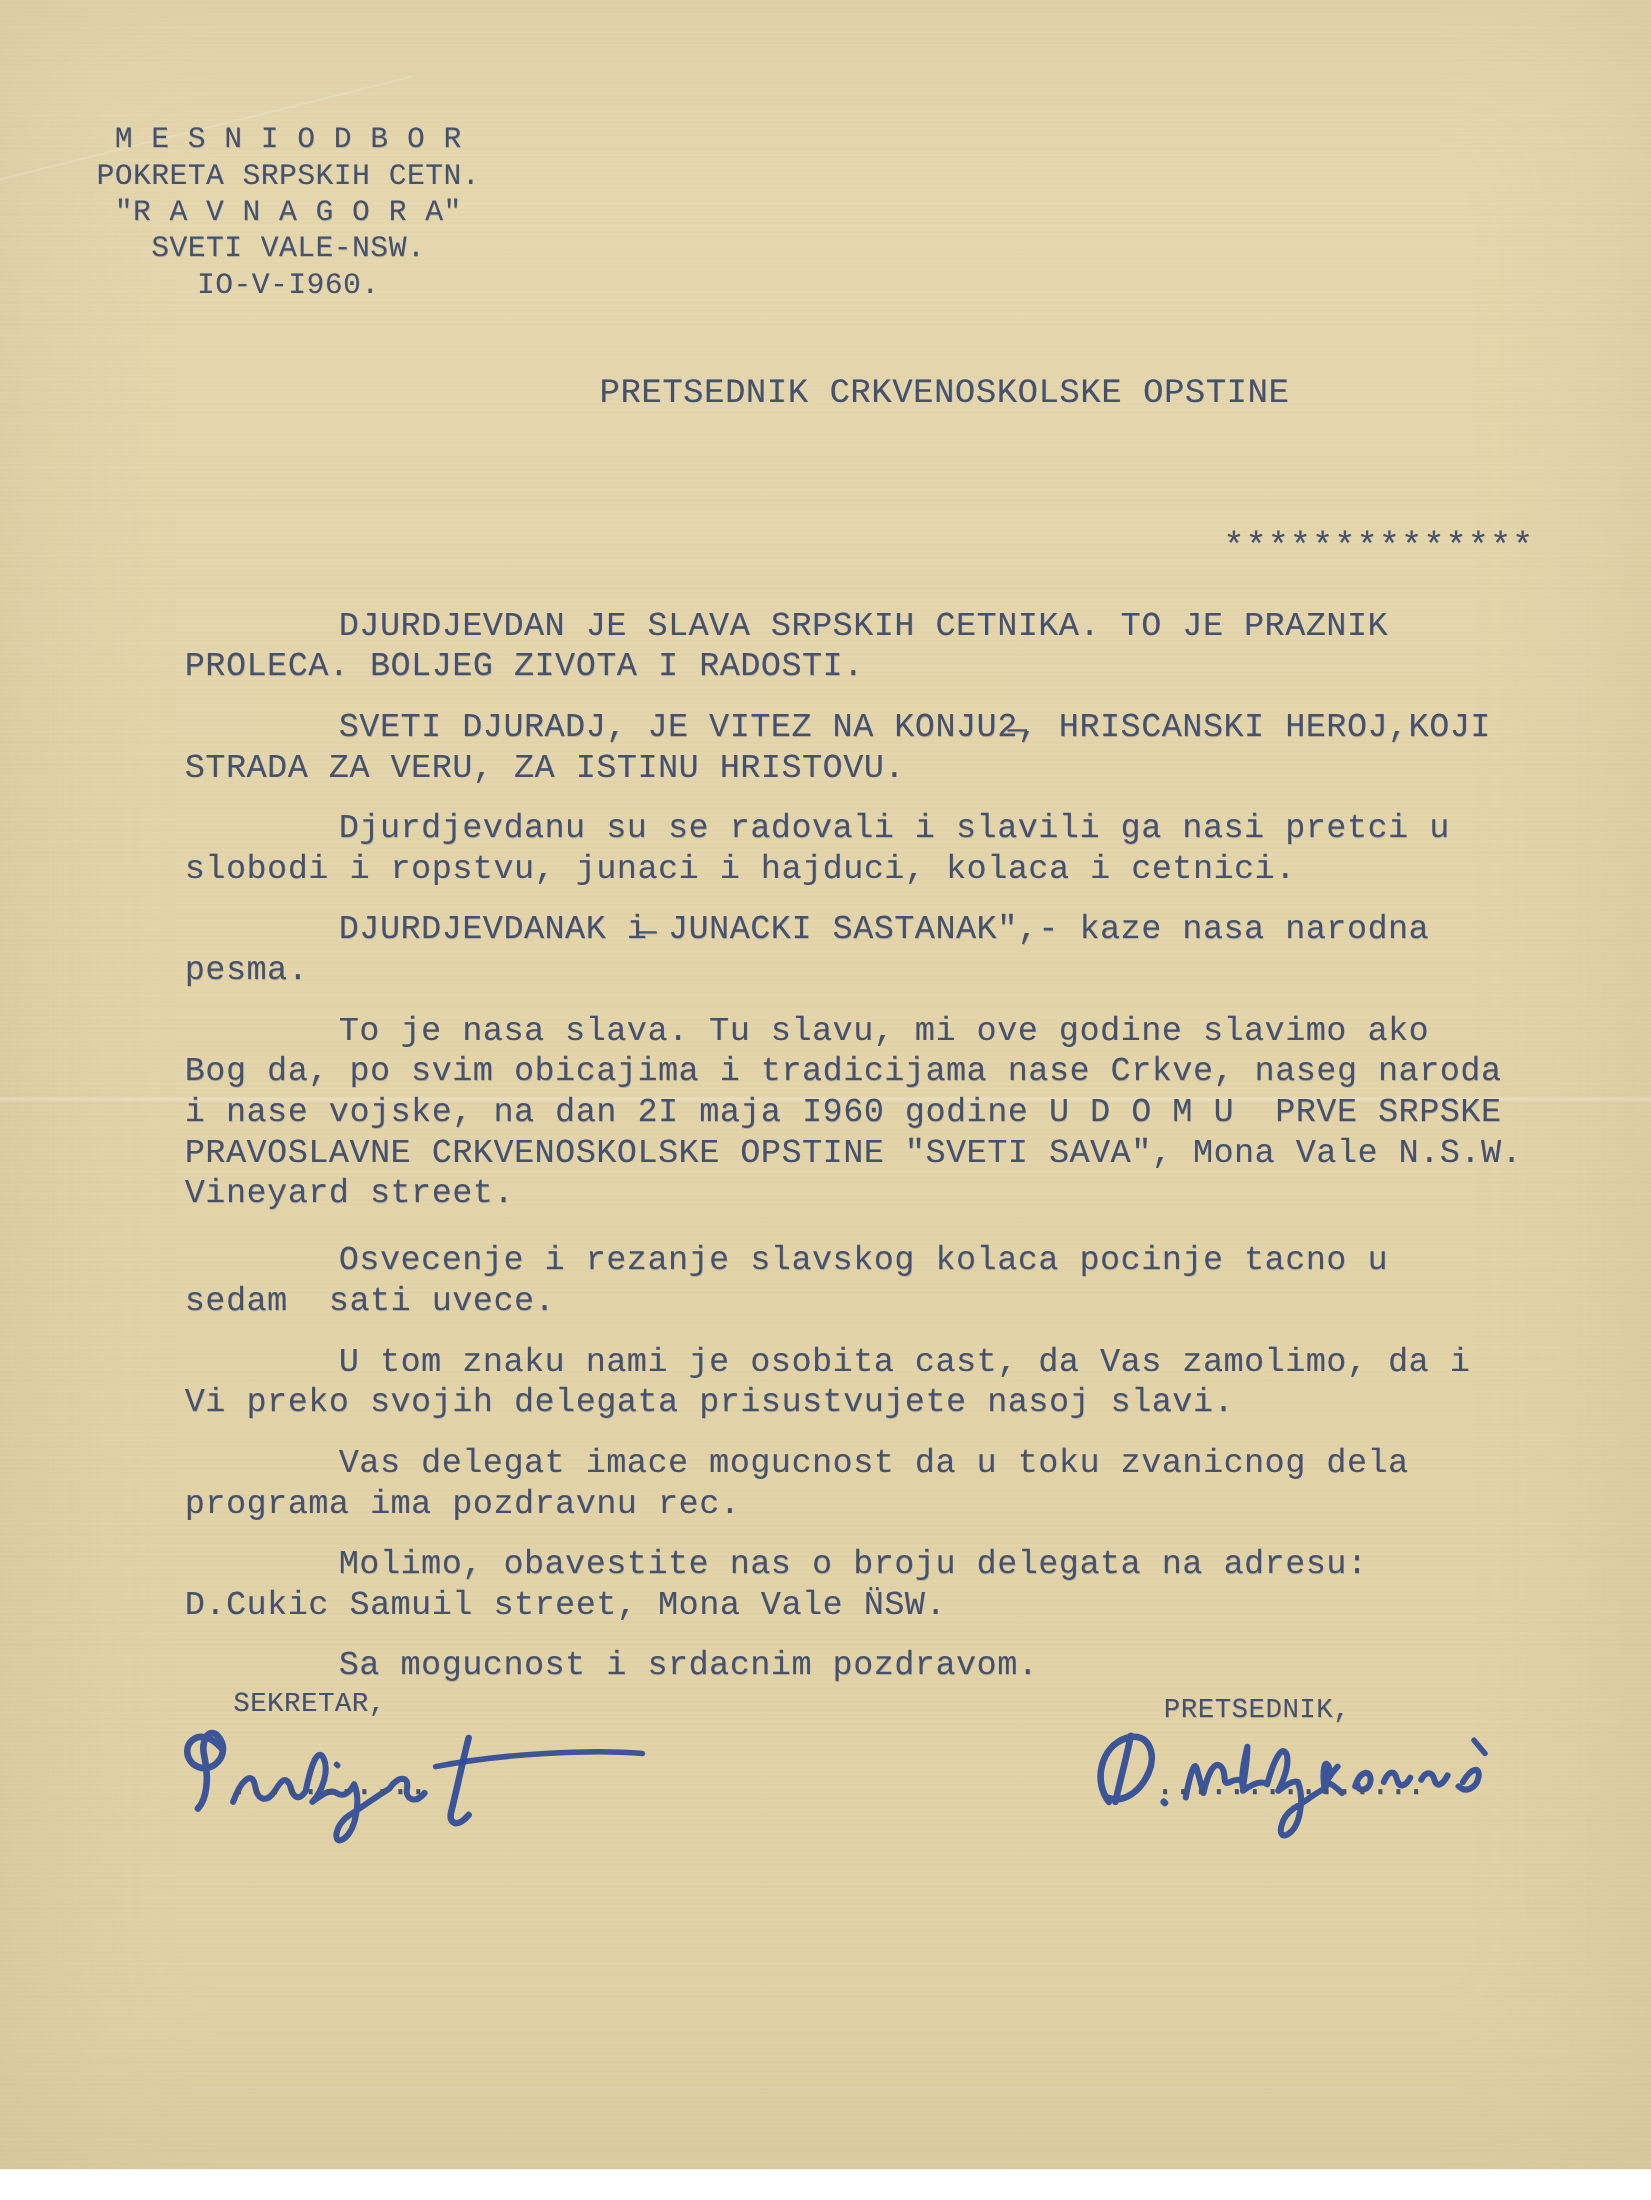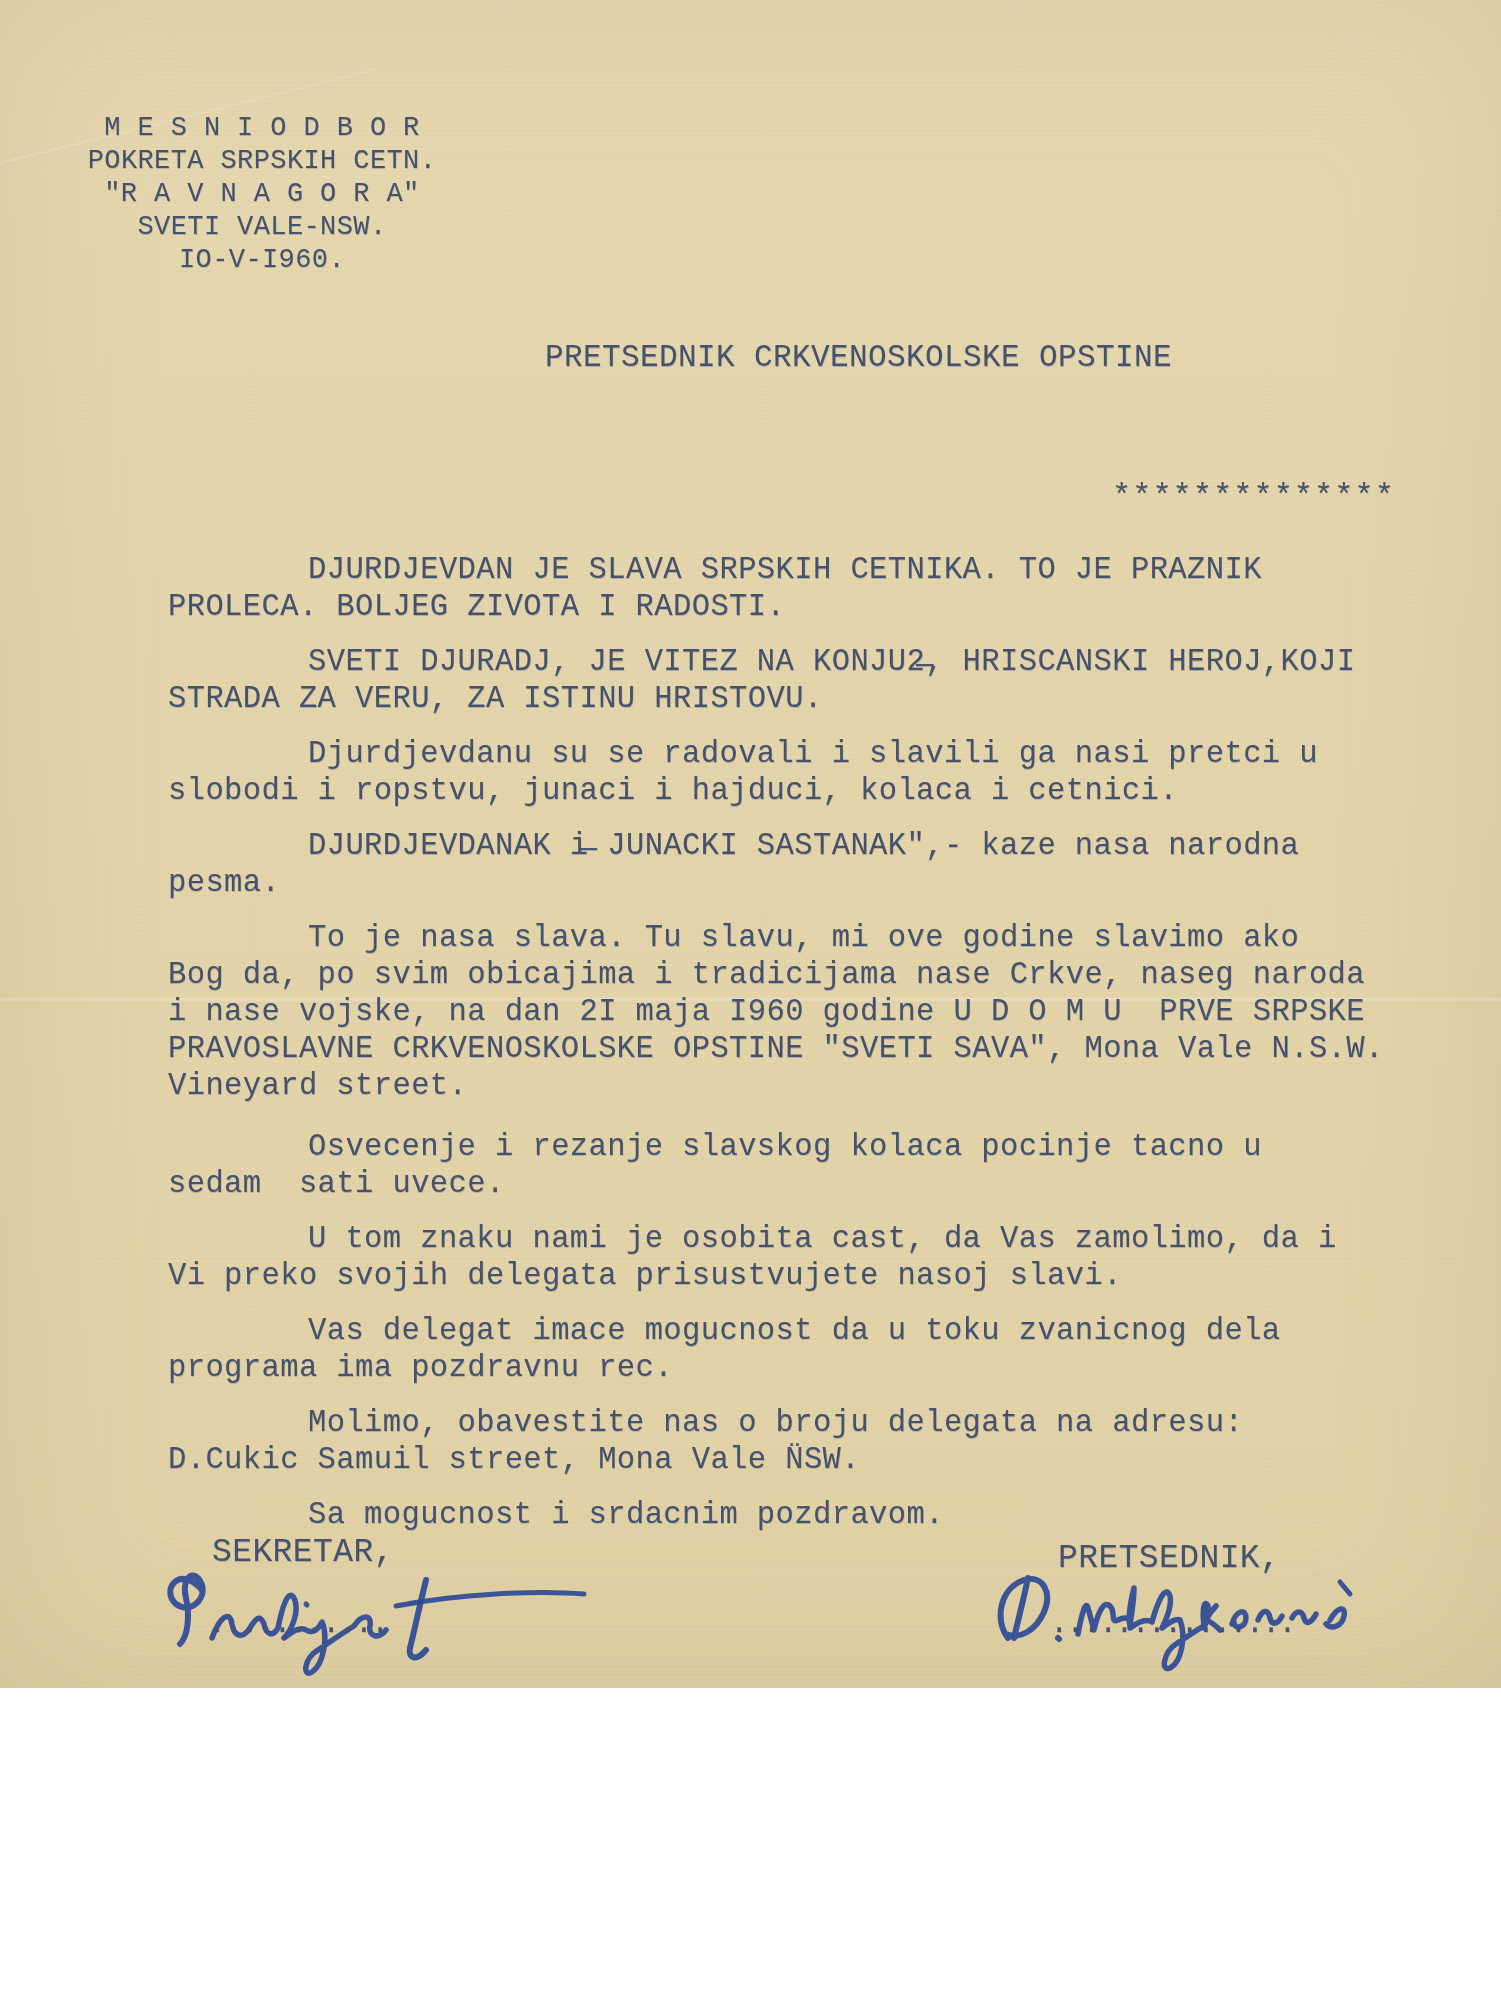--- a/index.html
+++ b/index.html
@@ -2,21 +2,21 @@
 <html><head>
 <meta charset="utf-8">
 <style>
   html, body { margin: 0; padding: 0; }
   body {
     width: 1501px; height: 2000px;
     font-family: "Liberation Mono", "DejaVu Sans Mono", monospace;
   }
   .page {
     position: relative;
-    width: 1501px; height: 1688px;
+    width: 1501px; height: 1972px;
     background-color: #f1e9d1;
     background-image:
       linear-gradient(180deg, #f3ecd6 0%, #f1e9d1 40%, #eee5ca 100%),
       repeating-linear-gradient(0deg, rgba(120,100,60,0.015) 0 2px, rgba(255,255,255,0.0) 2px 4px);
     background-blend-mode: multiply;
     box-shadow: inset 0 0 160px rgba(170,150,110,0.22);
     overflow: hidden;
   }
   .crease-h {
     position: absolute; left: 0; top: 998px;
@@ -61,21 +61,21 @@
     font-size: 30.5px; line-height: 37px;
   }
   .body-col p {
     margin: 0 0 18px 0;
     text-indent: 140px;
     white-space: pre-wrap;
   }
   .body-col p.gap-before { margin-top: 24px; }
   .sig-title {
     position: absolute;
-    font-size: 33px;
+    font-size: 25px;
     white-space: nowrap;
   }
   .sig-title.left  { left: 212px;  top: 1534px; }
   .sig-title.right { left: 1058px; top: 1540px; }
   .sig-dots {
     position: absolute;
     font-size: 30.5px; line-height: 37px;
     white-space: nowrap;
     letter-spacing: -2px;
   }

